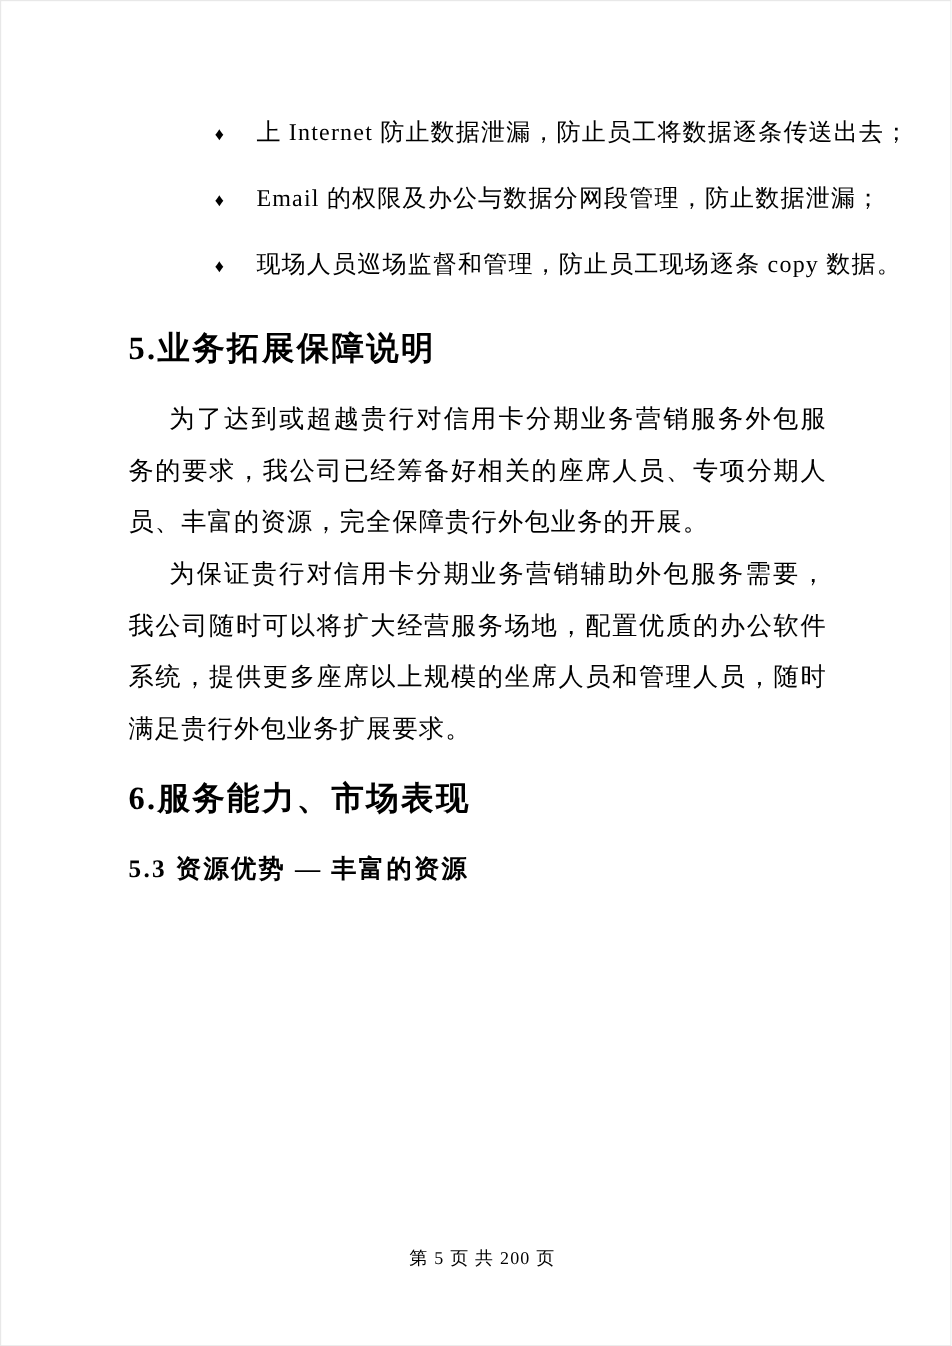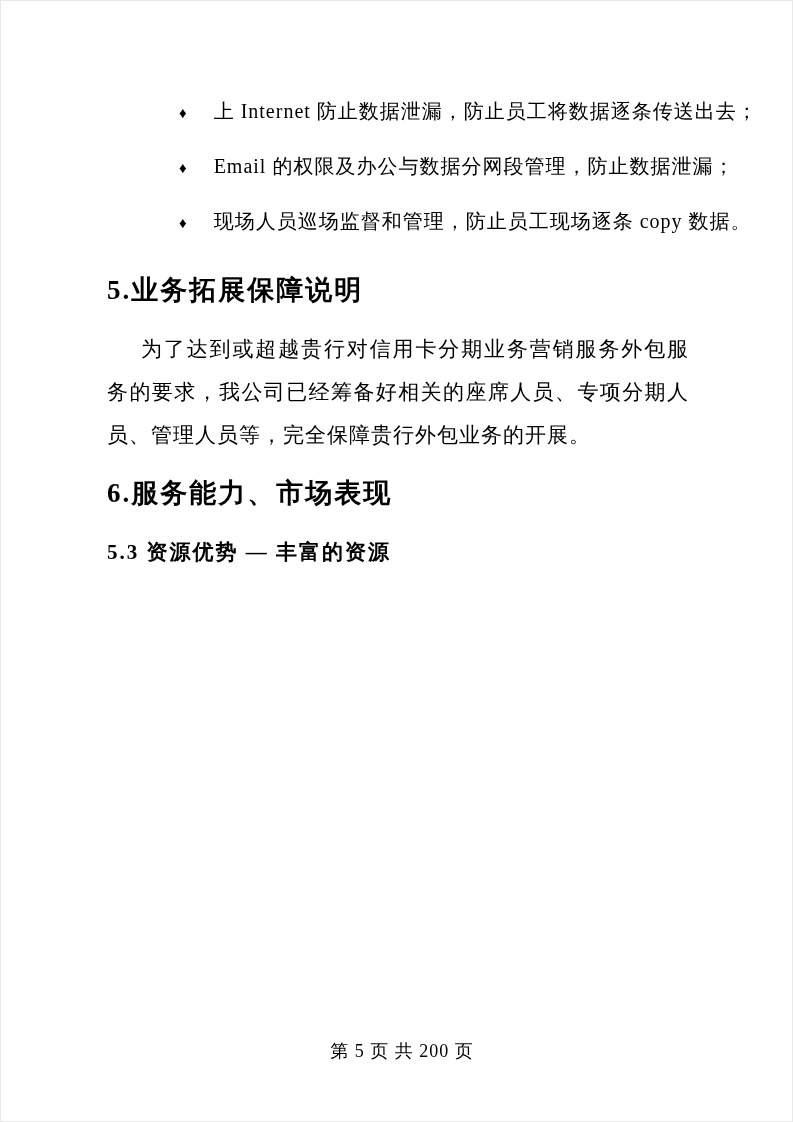--- a/index.html
+++ b/index.html
@@ -72,21 +72,21 @@
     }
     .para.after-heading-tight {
       margin-top: 28px;
     }
     .page-footer {
       position: absolute;
       left: 0;
       right: 0;
       top: 1038px;
       text-align: center;
-      font-size: 18px;
+      font-size: 15px;
       letter-spacing: 1px;
       font-family: "Liberation Serif", "DejaVu Serif", serif;
       margin-left: 11px;
     }
   </style>
 </head>
 <body>
 
 <div class="page">
 
@@ -100,22 +100,23 @@
       <span class="bullet-text">Email 的权限及办公与数据分网段管理，防止数据泄漏；</span>
     </li>
     <li class="bullet-item">
       <span class="bullet-marker">♦</span>
       <span class="bullet-text">现场人员巡场监督和管理，防止员工现场逐条 copy 数据。</span>
     </li>
   </ul>
 
   <h2 class="heading-1" id="heading-5">5.业务拓展保障说明</h2>
 
-  <p class="para after-heading">为了达到或超越贵行对信用卡分期业务营销服务外包服务的要求，我公司已经筹备好相关的座席人员、专项分期人员、管理人员等，完全保障贵行外包业务的开展。</p>
+  <p class="para after-heading">为了达到或超越贵行对信用卡分期业务营销服务外包服务的要求，我公司已经筹备好相关的座席人员、专项分期人员、丰富的资源，完全保障贵行外包业务的开展。</p>
 
+  <p class="para">为保证贵行对信用卡分期业务营销辅助外包服务需要，我公司随时可以将扩大经营服务场地，配置优质的办公软件系统，提供更多座席以上规模的坐席人员和管理人员，随时满足贵行外包业务扩展要求。</p>
 
   <h2 class="heading-1" id="heading-6">6.服务能力、市场表现</h2>
 
   <h3 class="heading-2" id="heading-6-1">5.3 资源优势 — 丰富的资源</h3>
 
 
 
 
   <div class="page-footer">第 5 页 共 200 页</div>
 

